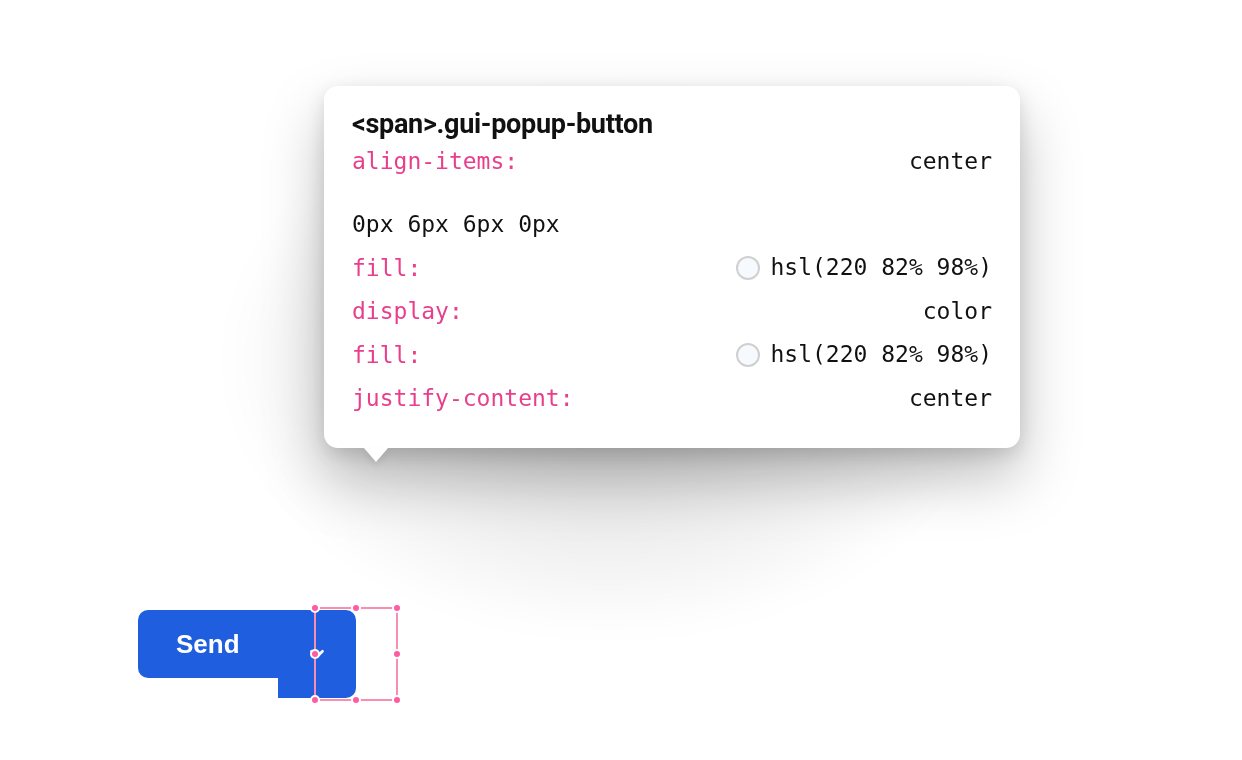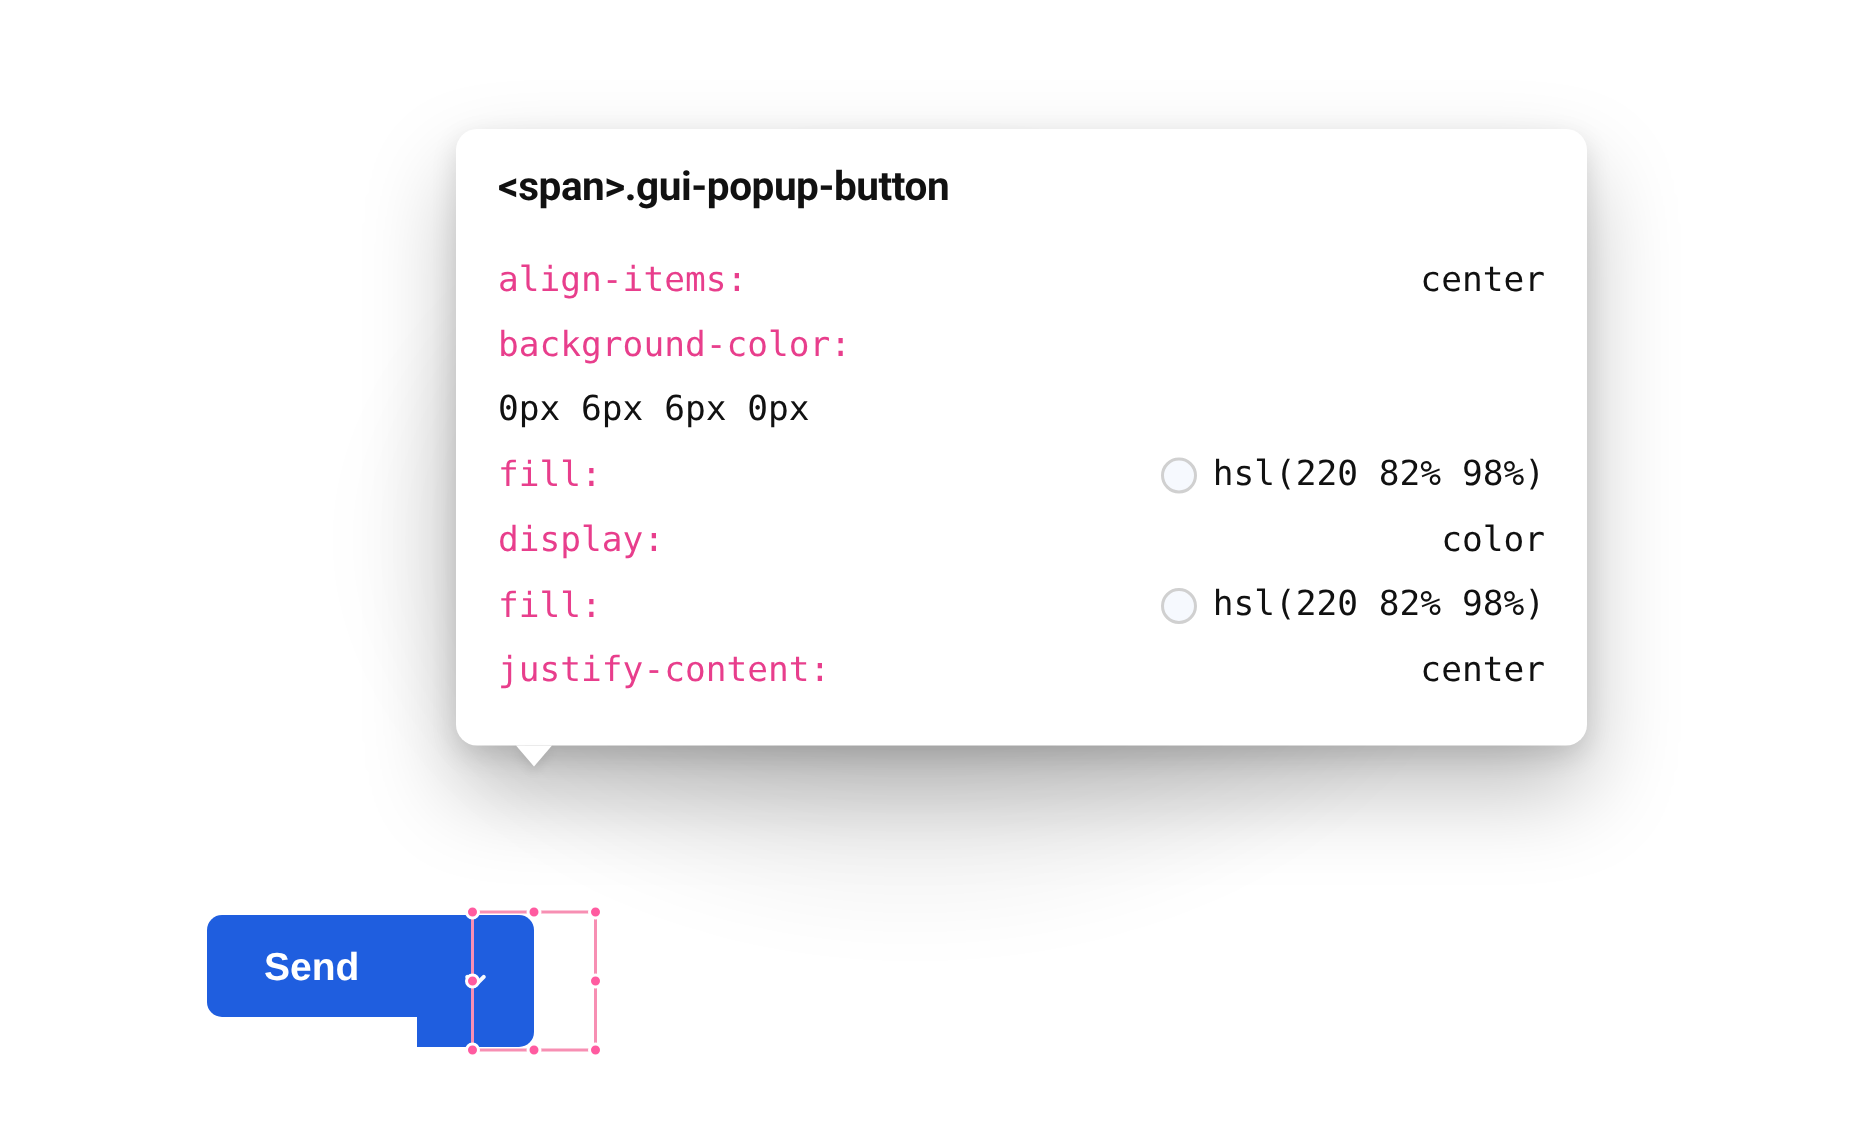--- a/index.html
+++ b/index.html
@@ -23,23 +23,23 @@
       top: 60px;
       width: 840px;
       height: 600px;
       background: radial-gradient(ellipse at center, rgba(0,0,0,0.18) 0%, rgba(0,0,0,0.0) 65%);
       filter: blur(14px);
       z-index: 0;
     }
 
     .tooltip {
       position: absolute;
-      left: 304px;
+      left: 324px;
       top: 86px;
-      width: 754px;
+      width: 696px;
       background: #ffffff;
       border-radius: 14px;
       box-shadow: 0 30px 60px rgba(0,0,0,0.25), 0 6px 18px rgba(0,0,0,0.12);
       padding: 22px 28px 28px 28px;
       z-index: 5;
     }
 
     .tooltip::after {
       content: "";
       position: absolute;
@@ -63,21 +63,20 @@
     .tooltip-dims {
       margin-top: 4px;
       font-size: 19px;
       color: #555;
       font-weight: 500;
     }
     .tooltip-dims .num { color: #333; }
     .tooltip-dims .unit { color: #d63384; }
 
     .props {
-      margin-top: 26px;
       font-family: "SFMono-Regular", ui-monospace, Menlo, Consolas, monospace;
       font-size: 23px;
       line-height: 1.0;
     }
 
     .prop-row {
       display: flex;
       align-items: center;
       justify-content: space-between;
       padding: 10px 0;
@@ -190,21 +189,20 @@
   <div class="tooltip-title">&lt;span&gt;.gui-popup-button</div>
 
   <div class="props">
     <div class="prop-row">
       <span class="prop-key"><span>align-items</span><span class="colon">:</span></span>
       <span class="prop-val">
           <span>center</span>
         </span>
     </div>
     <div class="prop-row">
-      <span class="prop-key"><span>background-color</span><span class="colon">:</span></span>
     </div>
     <div class="prop-row">
       <span class="prop-val">
           <span>0px 6px 6px 0px</span>
         </span>
     </div>
     <div class="prop-row">
       <span class="prop-key"><span>fill</span><span class="colon">:</span></span>
       <span class="prop-val">
           <span class="swatch" style="background:#f6f9fe;"></span>

